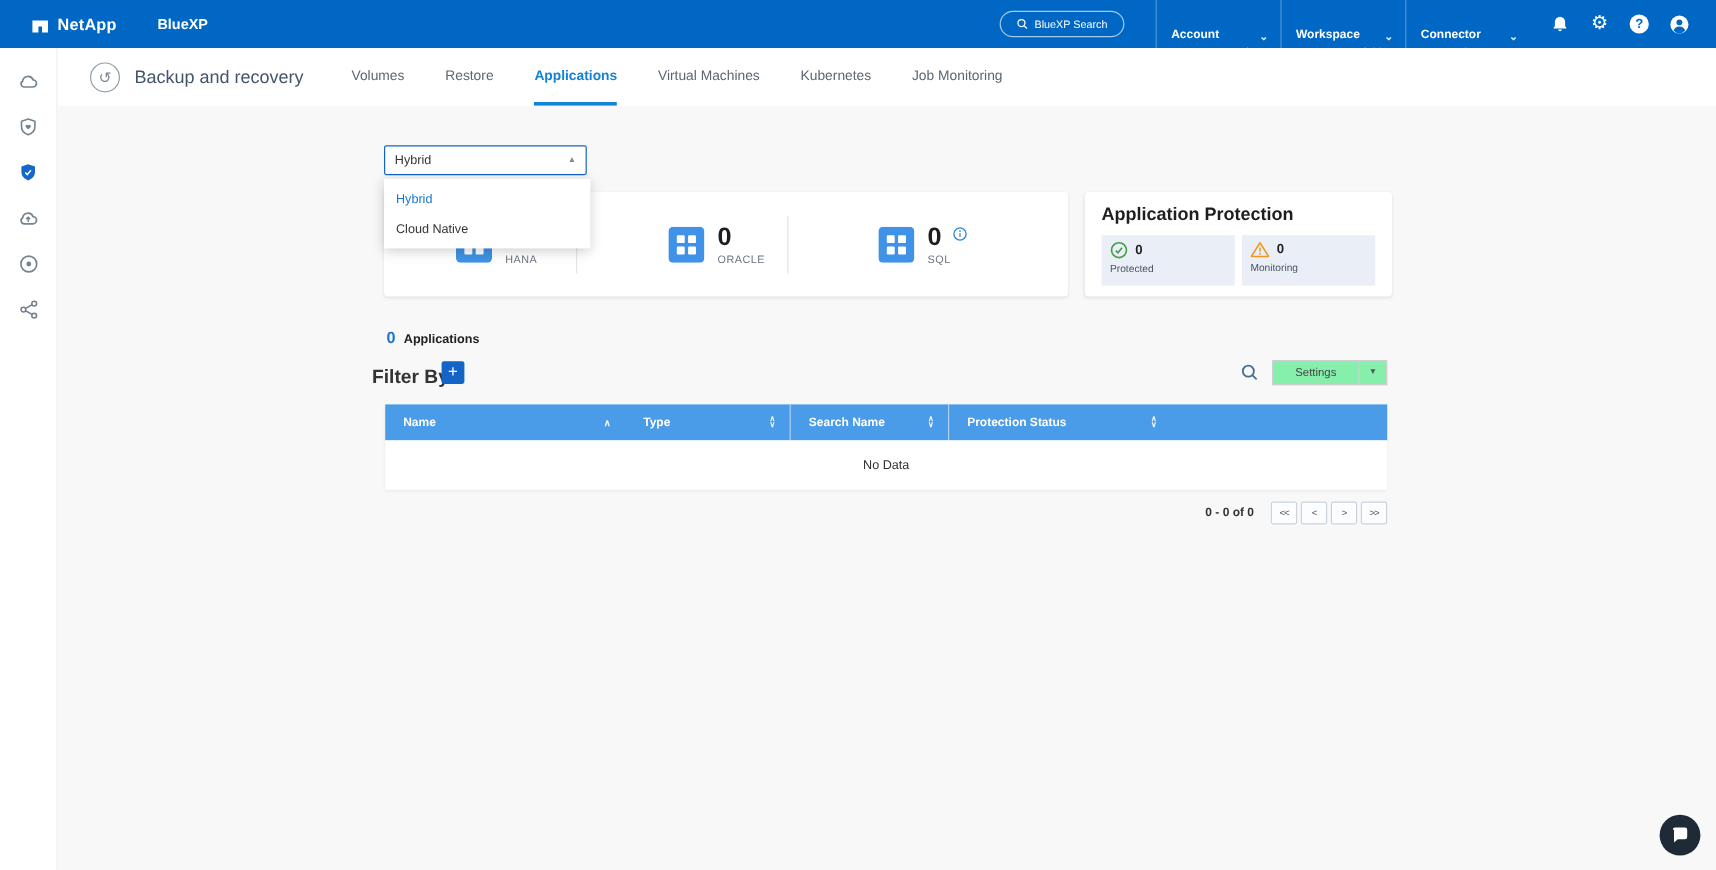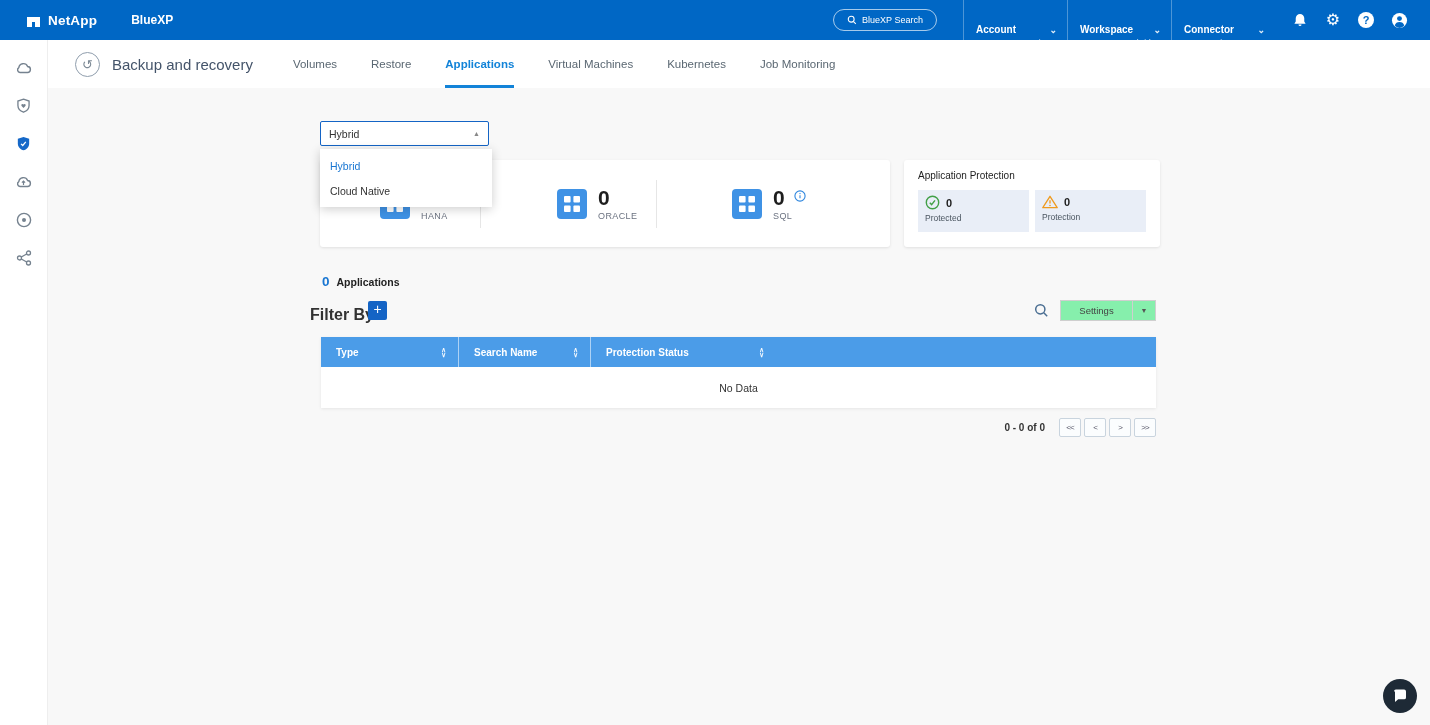--- a/index.html
+++ b/index.html
@@ -69,21 +69,21 @@
   .sum-div{width:1px;height:48px;background:#e6e6e6;}
   .sum-col{margin-left:11px;display:flex;flex-direction:column;}
   .sum-valrow{display:flex;align-items:flex-start;}
   .sum-val{font-size:21px;font-weight:bold;color:#1e1e1e;line-height:22px;}
   .sum-label{font-size:9px;color:#6b7280;letter-spacing:.4px;margin-top:2px;}
   .info-ic{margin-left:9px;margin-top:1px;}
   
   .prot-card{position:absolute;left:856px;top:72px;width:256px;height:87px;background:#fff;
     border-radius:3px;box-shadow:0 1px 3px rgba(0,0,0,.1);box-sizing:border-box;
     padding:10px 14px;z-index:2;}
-  .prot-title{font-size:10px;font-weight:normal;color:#1e1e1e;}
+  .prot-title{font-size:15px;font-weight:bold;color:#1e1e1e;}
   .prot-panels{display:flex;gap:6px;margin-top:9px;}
   .prot-panel{flex:1;background:#e9eef7;padding:5px 7px;height:42px;box-sizing:border-box;}
   .prot-row{display:flex;align-items:center;gap:6px;}
   .prot-val{font-size:11px;font-weight:bold;color:#1e1e1e;}
   .prot-label{font-size:8.5px;color:#4a5560;margin-top:3px;}
   
   .apps-count{position:absolute;left:274px;top:186px;display:flex;align-items:baseline;gap:7px;}
   .apps-count-num{font-size:13.5px;font-weight:bold;color:#1976d2;}
   .apps-count-label{font-size:10.5px;font-weight:bold;color:#222;}
   .filter-label{position:absolute;left:262px;top:218px;font-size:16px;font-weight:bold;color:#333;}
@@ -315,21 +315,21 @@
       </div>
       <div class="prot-panel">
         <div class="prot-row">
           <svg width="16" height="14" viewBox="0 0 16 14">
               <path d="M8 1.3L15.2 12.7H.8z" fill="none" stroke="#ef9a1e" stroke-width="1.3" stroke-linejoin="round"></path>
               <path d="M8 5.2v3.3" stroke="#ef9a1e" stroke-width="1.3"></path>
               <circle cx="8" cy="10.5" r=".8" fill="#ef9a1e"></circle>
             </svg>
           <span class="prot-val">0</span>
         </div>
-        <div class="prot-label">Protection</div>
+        <div class="prot-label">Monitoring</div>
       </div>
     </div>
   </div>
 
   <div class="select">
     <span>Hybrid</span>
     <span class="sel-caret">▲</span>
   </div>
   <div class="dd-panel">
     <div class="dd-opt selected">Hybrid</div>
@@ -350,20 +350,24 @@
       </svg>
   </div>
   <div class="settings-btn">
     <span class="settings-label">Settings</span>
     <span class="settings-sep"></span>
     <span class="settings-caret">▼</span>
   </div>
 
   <div class="table">
     <div class="thead">
+      <div class="th c1">
+        <span class="th-label">Name</span>
+        <span class="sort-single">∧</span>
+      </div>
       <div class="th c3">
         <span class="th-label">Type</span>
         <span class="sort-stack">
             <span>∧</span>
             <span>∨</span>
           </span>
       </div>
       <div class="th c4 divided">
         <span class="th-label">Search Name</span>
         <span class="sort-stack">

